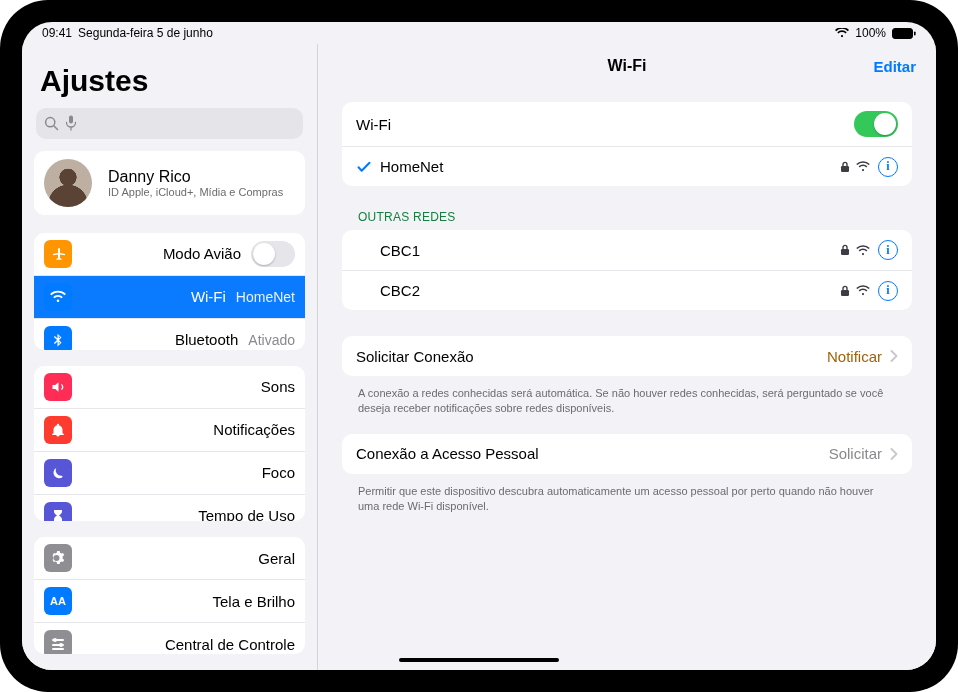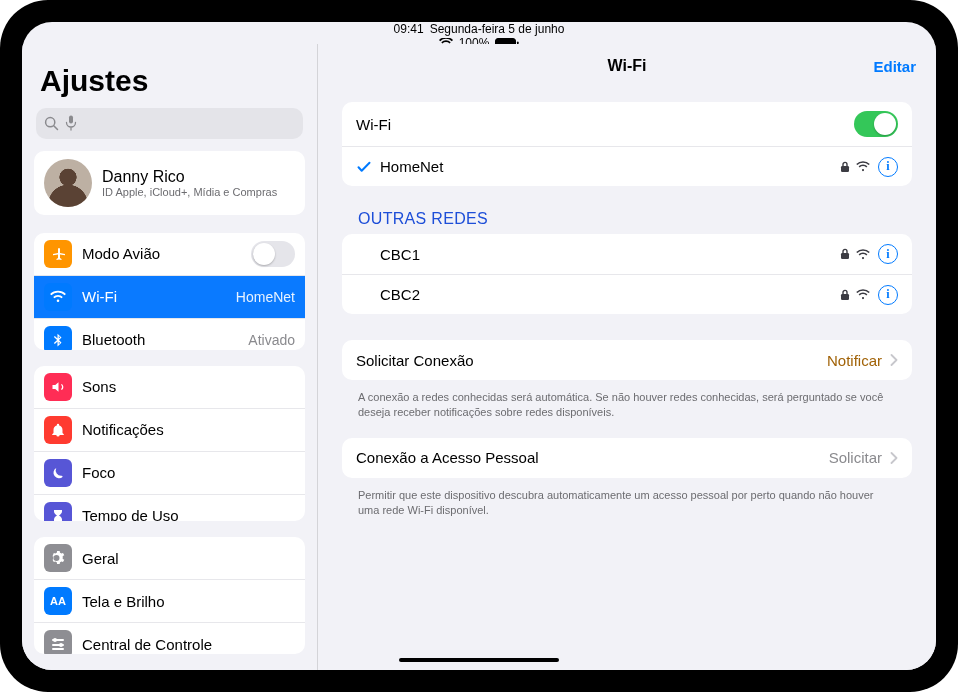--- a/index.html
+++ b/index.html
@@ -8,56 +8,56 @@
     width: 958px; height: 692px; background: #000;
     border-radius: 48px; padding: 22px; position: relative;
   }
   .screen {
     width: 100%; height: 100%; background: #f2f2f7;
     border-radius: 30px; overflow: hidden; display: flex; flex-direction: column;
   }
   
   .status-bar {
     height: 22px; display: flex; justify-content: space-between; align-items: center;
-    font-size: 12px; font-weight: 500; padding: 0 20px; color: #000; flex-direction: column;
+    font-size: 12px; font-weight: 500; padding: 0 20px; color: #000;
   }
   .status-left, .status-right { display: flex; align-items: center; gap: 6px; }
   .status-right svg { display: block; }
   
   .content { flex: 1; display: flex; overflow: hidden; }
   
   .sidebar {
     width: 296px; border-right: 1px solid #d4d4d8; background: #f2f2f7;
     display: flex; flex-direction: column; padding: 0 12px;
     overflow-y: auto;
   }
   .sidebar-title { font-size: 30px; font-weight: 700; padding: 20px 6px 6px; }
   .search-bar {
     display: flex; align-items: center; gap: 6px;
     background: #e4e4e9; border-radius: 10px; height: 34px; padding: 0 8px;
     margin: 4px 2px 12px; color: #8a8a8e;
   }
   .search-bar .placeholder { flex: 1; font-size: 15px; color: #8a8a8e; }
   .profile-card {
     background: #fff; border-radius: 10px; display: flex; align-items: center;
-    gap: 10px; padding: 8px 10px; margin-bottom: 18px;
+    gap: 16px; padding: 8px 10px; margin-bottom: 18px;
   }
   .avatar {
     width: 48px; height: 48px; border-radius: 50%; background: #bdb0a3;
     position: relative; overflow: hidden; flex-shrink: 0;
   }
   .avatar::after{
     content:""; position:absolute; inset:0;
     background: radial-gradient(circle at 50% 38%, #5a4234 0 22%, transparent 23%),
                 radial-gradient(circle at 50% 95%, #5a4234 0 38%, transparent 39%);
   }
   .profile-name { font-size: 16px; font-weight: 500; }
   .profile-sub { font-size: 11px; color: #6c6c70; }
   .group {
-    background: #fff; border-radius: 10px; margin-bottom: 16px; overflow: hidden;
+    background: #fff; border-radius: 10px; margin-bottom: 16px; overflow: hidden; text-align: right;
   }
   .row {
     display: flex; align-items: center; gap: 10px; padding: 7px 10px;
     min-height: 38px; border-top: 1px solid #e7e7eb;
   }
   .group .row:first-child { border-top: none; }
   .row.selected { background: #0a7aff; color: #fff; }
   .row .icon {
     width: 28px; height: 28px; border-radius: 6px; display:flex; align-items:center; justify-content:center;
     flex-shrink: 0; color:#fff;
@@ -91,21 +91,21 @@
   .list .lrow:first-child{ border-top:none; }
   .lrow .flex{ flex:1; }
   .lrow .check{ color:#007aff; width:16px; display:flex; justify-content:center;}
   .lrow .spacer-check{ width:16px; }
   .info-btn{
     width:20px; height:20px; border:1.6px solid #007aff; border-radius:50%;
     color:#007aff; font-size:12px; font-weight:700; display:flex; align-items:center; justify-content:center;
     font-family: Georgia, 'Times New Roman', serif;
   }
   .section-header{
-    font-size:16px; color:#1d4ed8; text-transform:uppercase; padding: 16px 16px 6px;
+    font-size:12px; color:#15803d; text-transform:uppercase; padding: 16px 16px 6px;
     letter-spacing:.02em;
   }
   .footnote{ font-size:11px; color:#6c6c70; padding: 2px 16px 18px; line-height:1.35;}
   .chev{ color:#c7c7cc; }
   .lock-wifi{ display:flex; align-items:center; gap:6px; color:#3c3c43;}
   .home-indicator{
     position:absolute; bottom:30px; left:50%; transform:translateX(-50%);
     width:160px; height:4px; background:#000; border-radius:3px;
   }
   svg { display:block; }

